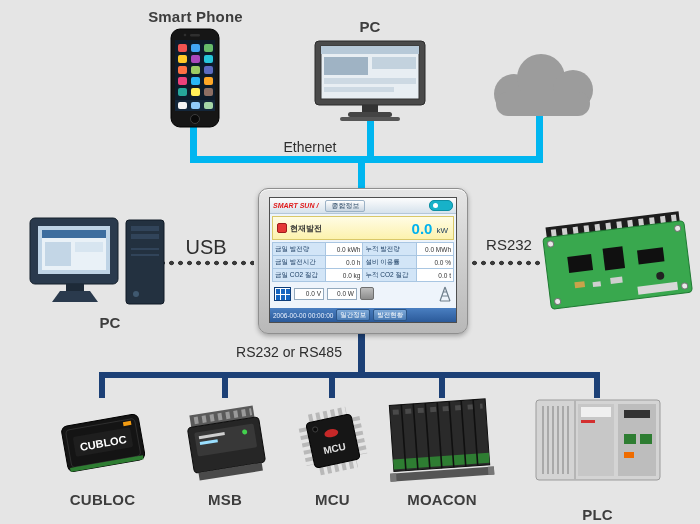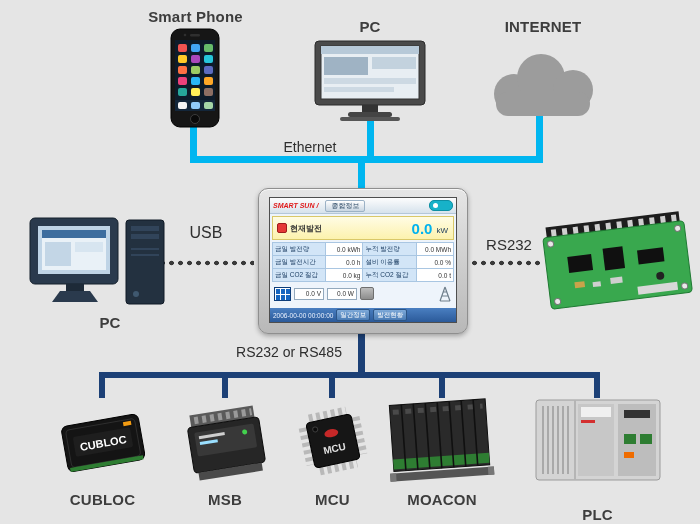--- a/index.html
+++ b/index.html
@@ -86,24 +86,23 @@
   <div class="line navy" style="left:358px;top:331px;width:7px;height:41px"></div>
   <div class="line navy" style="left:99px;top:372px;width:501px;height:6px"></div>
   <div class="line navy" style="left:99px;top:378px;width:6px;height:20px"></div>
   <div class="line navy" style="left:222px;top:378px;width:6px;height:20px"></div>
   <div class="line navy" style="left:329px;top:378px;width:6px;height:20px"></div>
   <div class="line navy" style="left:439px;top:378px;width:6px;height:20px"></div>
   <div class="line navy" style="left:594px;top:378px;width:6px;height:20px"></div>
 
   <div class="lbl strong" style="left:128px;top:8px;width:135px">Smart Phone</div>
   <div class="lbl strong" style="left:340px;top:18px;width:60px">PC</div>
-  <div class="lbl strong" style="left:488px;top:18px;width:110px">INTERNET</div>
   <div class="lbl light" style="left:270px;top:139px;width:80px">Ethernet</div>
 
-  <div class="lbl light" style="left:178px;top:224px;width:56px;font-size:16px">USB</div>
+  <div class="lbl light" style="left:178px;top:236px;width:56px;font-size:20px">USB</div>
   <div class="lbl strong" style="left:80px;top:314px;width:60px">PC</div>
 
   <div class="lbl light" style="left:474px;top:236px;width:70px;font-size:15px">RS232</div>
 
   <div class="lbl light" style="left:228px;top:344px;width:122px">RS232 or RS485</div>
   <div class="lbl strong" style="left:55px;top:491px;width:95px">CUBLOC</div>
   <div class="lbl strong" style="left:185px;top:491px;width:80px">MSB</div>
   <div class="lbl strong" style="left:295px;top:491px;width:75px">MCU</div>
   <div class="lbl strong" style="left:392px;top:491px;width:100px">MOACON</div>
   <div class="lbl strong" style="left:560px;top:506px;width:75px">PLC</div>

